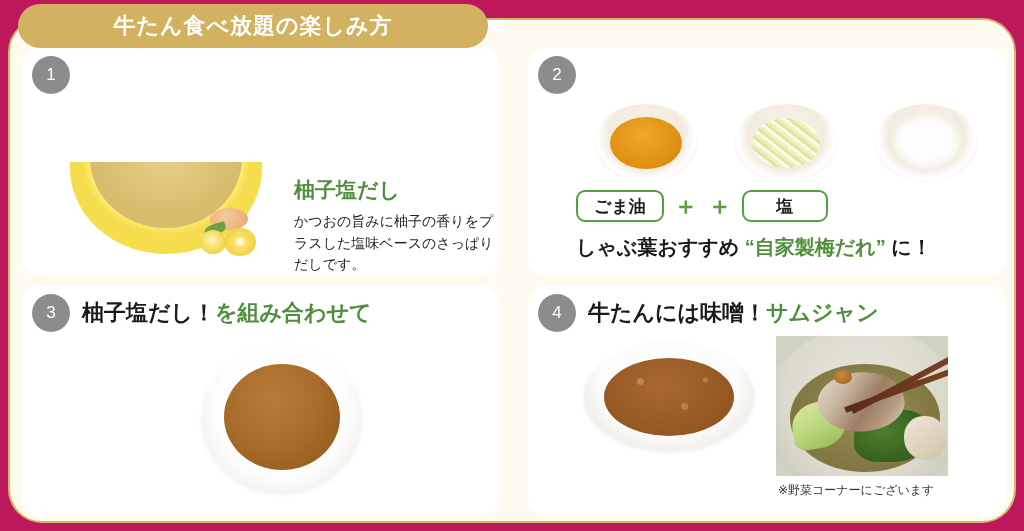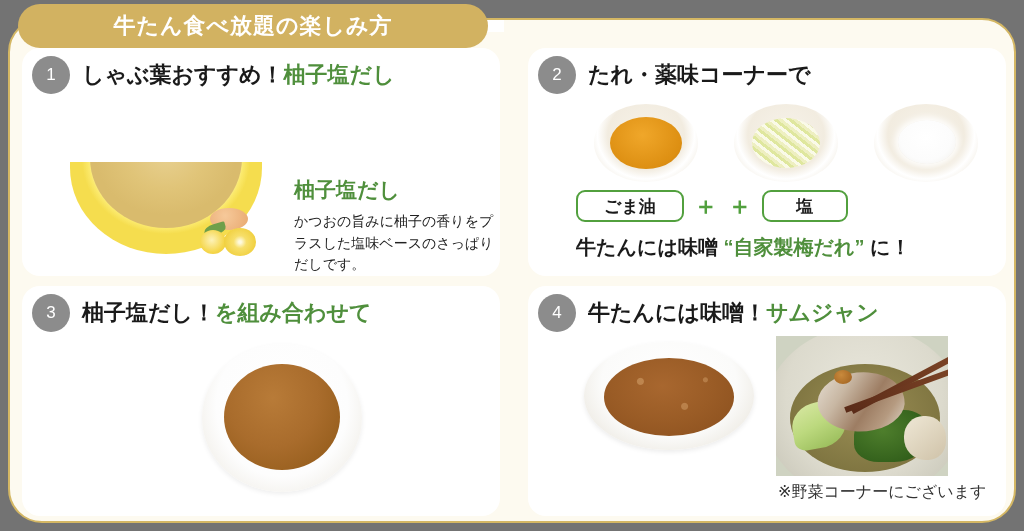--- a/index.html
+++ b/index.html
@@ -7,21 +7,21 @@
     width: 1024px; height: 531px;
     background: #ffffff;
     font-family: "Liberation Sans", "DejaVu Sans", sans-serif;
     overflow: hidden;
   }
 
   
   #poster {
     position: relative;
     width: 1024px; height: 531px;
-    background: #737373;
+    background: #be185d;
   }
   .panel {
     position: absolute;
     left: 8px; top: 18px;
     width: 1008px; height: 505px;
     background: #fdfaf0;
     border: 2px solid #d4b764;
     border-radius: 34px;
   }
   
@@ -176,21 +176,21 @@
     position: absolute; left: 48px; top: 142px;
     display: flex; align-items: center; gap: 10px;
   }
   .chip {
     min-width: 86px; height: 32px;
     border: 2px solid #52a03e;
     border-radius: 9px;
     display: flex; align-items: center; justify-content: center;
     font-size: 17px; font-weight: bold; color: #1a1a1a;
     background: #ffffff;
-    padding: 0 26px;
+    padding: 0 16px;
   }
   .plus { font-size: 24px; font-weight: bold; color: #52a03e; }
 
   .combine {
     position: absolute; left: 48px; top: 186px;
     font-size: 20px; font-weight: bold; color: #1a1a1a;
     white-space: nowrap;
   }
   .combine .hl { color: #4f8f3c; }
 
@@ -271,42 +271,39 @@
     border-radius: 48% 30% 44% 34%;
     background: radial-gradient(ellipse at 40% 40%, #4e7e2c, #2f5c19 85%);
   }
   .ph-mush {
     position: absolute; left: 128px; top: 80px; width: 42px; height: 44px;
     border-radius: 46% 48% 42% 50%;
     background: linear-gradient(140deg, #efe8d6, #cfc2a8);
   }
   .note {
     position: absolute; left: 250px; top: 196px;
-    font-size: 16px; color: #333333; white-space: nowrap;
+    font-size: 12px; color: #333333; white-space: nowrap;
   }
 </style>
 </head>
 <body>
 
 <div id="poster">
 
   <div class="panel">
     <div class="panel-notch"></div>
   </div>
 
   <div class="title-pill">
     <span class="title-text">牛たん食べ放題の楽しみ方</span>
   </div>
 
   <div class="card" id="card-1">
     <div class="step-head">
       <span class="badge">1</span>
-      <span class="head-line">
-        <span class="head-black">しゃぶ葉おすすめ！</span><span class="head-green">柚子塩だし</span>
-      </span>
     </div>
 
     <div class="bowl-yuzu">
       <div class="yuzu-plate"></div>
       <div class="yuzu-broth"></div>
       <div class="yuzu-top"></div>
       <div class="garnish">
         <div class="g-pile"></div>
         <div class="g-leaf"></div>
         <div class="g-lem-a"></div>
@@ -316,23 +313,20 @@
 
     <div class="s1-text">
       <div class="s1-title">柚子塩だし</div>
       <div class="s1-desc">かつおの旨みに柚子の香りをプラスした塩味ベースのさっぱりだしです。</div>
     </div>
   </div>
 
   <div class="card" id="card-2">
     <div class="step-head">
       <span class="badge">2</span>
-      <span class="head-line">
-        <span class="head-black">たれ・薬味コーナーで</span>
-      </span>
     </div>
 
     <div class="bowls">
       <div class="bowl">
         <div class="bowl-dish"></div>
         <div class="fill fill-oil"></div>
       </div>
       <div class="bowl">
         <div class="bowl-dish"></div>
         <div class="fill fill-negi"></div>
@@ -343,21 +337,21 @@
       </div>
     </div>
 
     <div class="chips">
       <span class="chip">ごま油</span>
       <span class="plus">＋</span>
       <span class="plus">＋</span>
       <span class="chip">塩</span>
     </div>
 
-    <div class="combine"><span>牛たんには味噌 </span><span class="hl">“自家製梅だれ”</span><span> に！</span></div>
+    <div class="combine"><span>しゃぶ葉おすすめ </span><span class="hl">“自家製梅だれ”</span><span> に！</span></div>
   </div>
 
   <div class="card" id="card-3">
     <div class="step-head">
       <span class="badge">3</span>
       <span class="head-line">
         <span class="head-black">柚子塩だし！</span><span class="head-green">を組み合わせて</span>
       </span>
     </div>
     <div class="plum-wrap">

